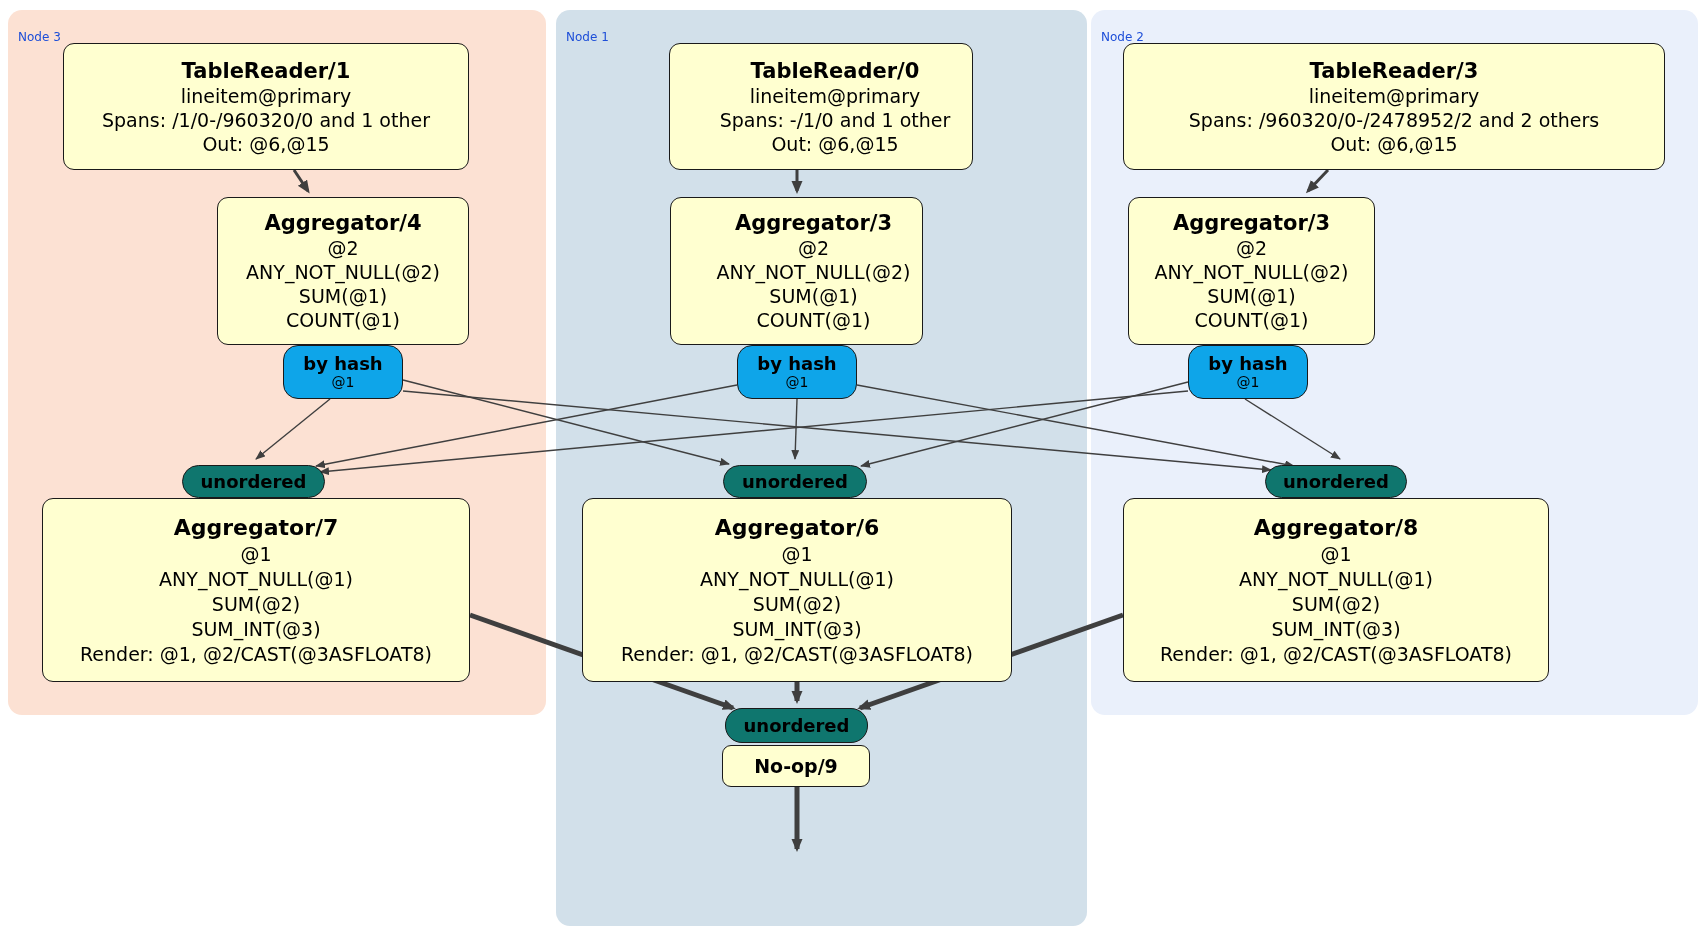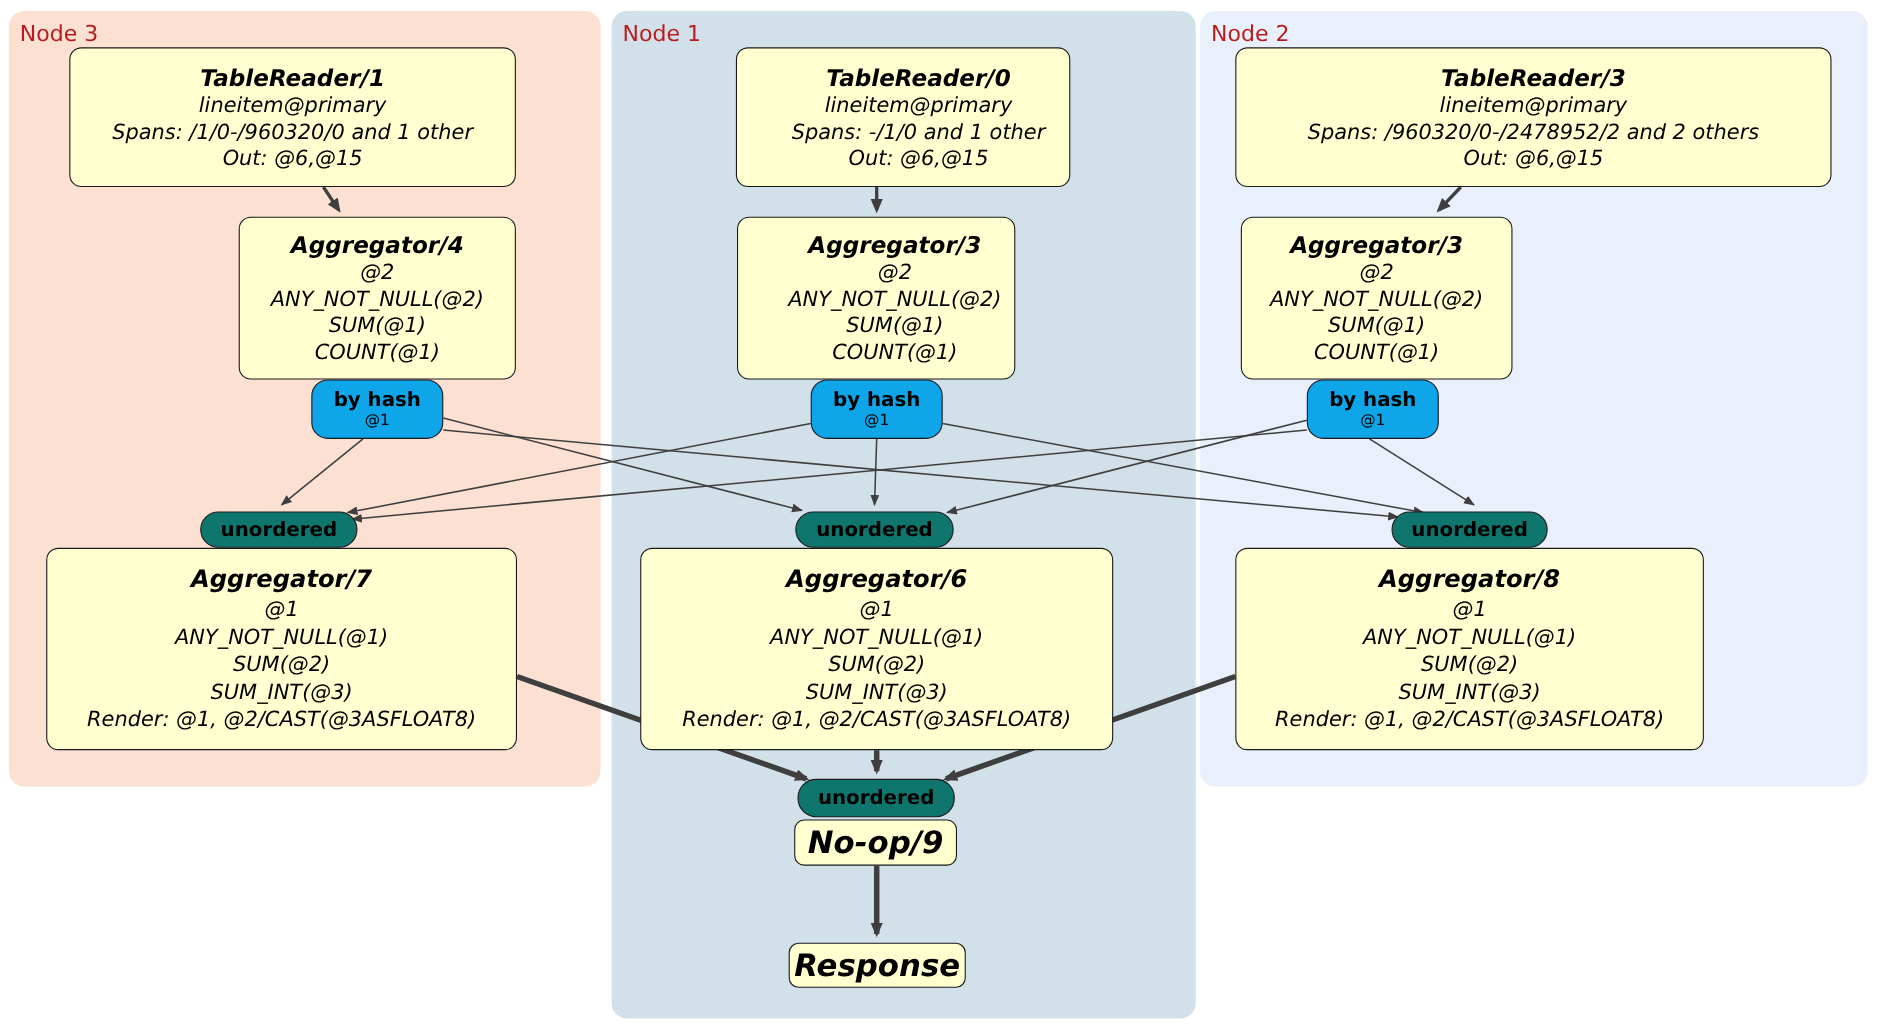--- a/index.html
+++ b/index.html
@@ -4,44 +4,44 @@
 <style>
   html,body{margin:0;padding:0;background:#ffffff;}
   .canvas{
     position:relative;width:1708px;height:940px;background:#ffffff;
     font-family:"DejaVu Sans",sans-serif;color:#000;overflow:hidden;
   }
   .panel{position:absolute;border-radius:14px;z-index:0;}
   #panel-node3{left:8px;top:10px;width:538px;height:705px;background:#fce1d3;}
   #panel-node1{left:556px;top:10px;width:531px;height:916px;background:#d2e0ea;}
   #panel-node2{left:1091px;top:10px;width:607px;height:705px;background:#eaf0fb;}
-  .panel-label{position:absolute;left:10px;top:8px;font-size:20px;color:#b91c1c;}
+  .panel-label{position:absolute;left:10px;top:20px;font-size:12px;color:#1d4ed8;}
   svg.edges{position:absolute;left:0;top:0;z-index:1;}
   .node-box{
     position:absolute;z-index:2;background:#ffffd0;border:1.6px solid #1a1a1a;
     border-radius:11px;display:flex;flex-direction:column;justify-content:center;
-    align-items:center;text-align:center;box-sizing:border-box;font-style:italic;
+    align-items:center;text-align:center;box-sizing:border-box;
   }
   .box-title{font-weight:bold;font-size:21px;line-height:26px;white-space:nowrap;}
   .box-line{font-size:19px;line-height:24px;white-space:nowrap;}
   .agg-bottom .box-title{font-size:22px;line-height:28px;}
   .agg-bottom .box-line{line-height:25px;}
   .router{
     position:absolute;z-index:3;background:#0ea5e9;border:1.7px solid #1a1a1a;
     border-radius:15px;display:flex;flex-direction:column;justify-content:center;
     align-items:center;box-sizing:border-box;
   }
   .router-title{font-weight:bold;font-size:18px;line-height:21px;}
   .router-sub{font-size:14px;line-height:17px;}
   .pill{
     position:absolute;z-index:3;background:#0f766e;border:1.8px solid #1a1a1a;
     border-radius:17px;display:flex;justify-content:center;align-items:center;
     font-weight:bold;font-size:18px;box-sizing:border-box;
   }
-  .terminal .box-title{font-size:28px;}
+  .terminal .box-title{font-size:19px;}
 </style>
 </head>
 <body>
 
 <div class="canvas">
 
   <div class="panel" id="panel-node3">
     <span class="panel-label">Node 3</span>
   </div>
   <div class="panel" id="panel-node1">
@@ -172,17 +172,14 @@
   <div class="pill" style="left:1265px;top:465px;width:142px;height:33px;">
     <span>unordered</span>
   </div>
   <div class="pill" style="left:725px;top:708px;width:143px;height:35px;">
     <span>unordered</span>
   </div>
 
   <div class="node-box terminal" style="left:722px;top:745px;width:148px;height:42px;border-radius:9px;">
     <div class="box-title">No-op/9</div>
   </div>
-  <div class="node-box terminal" style="left:717px;top:857px;width:161px;height:41px;border-radius:9px;">
-    <div class="box-title">Response</div>
-  </div>
 
 </div>
 
 </body></html>

